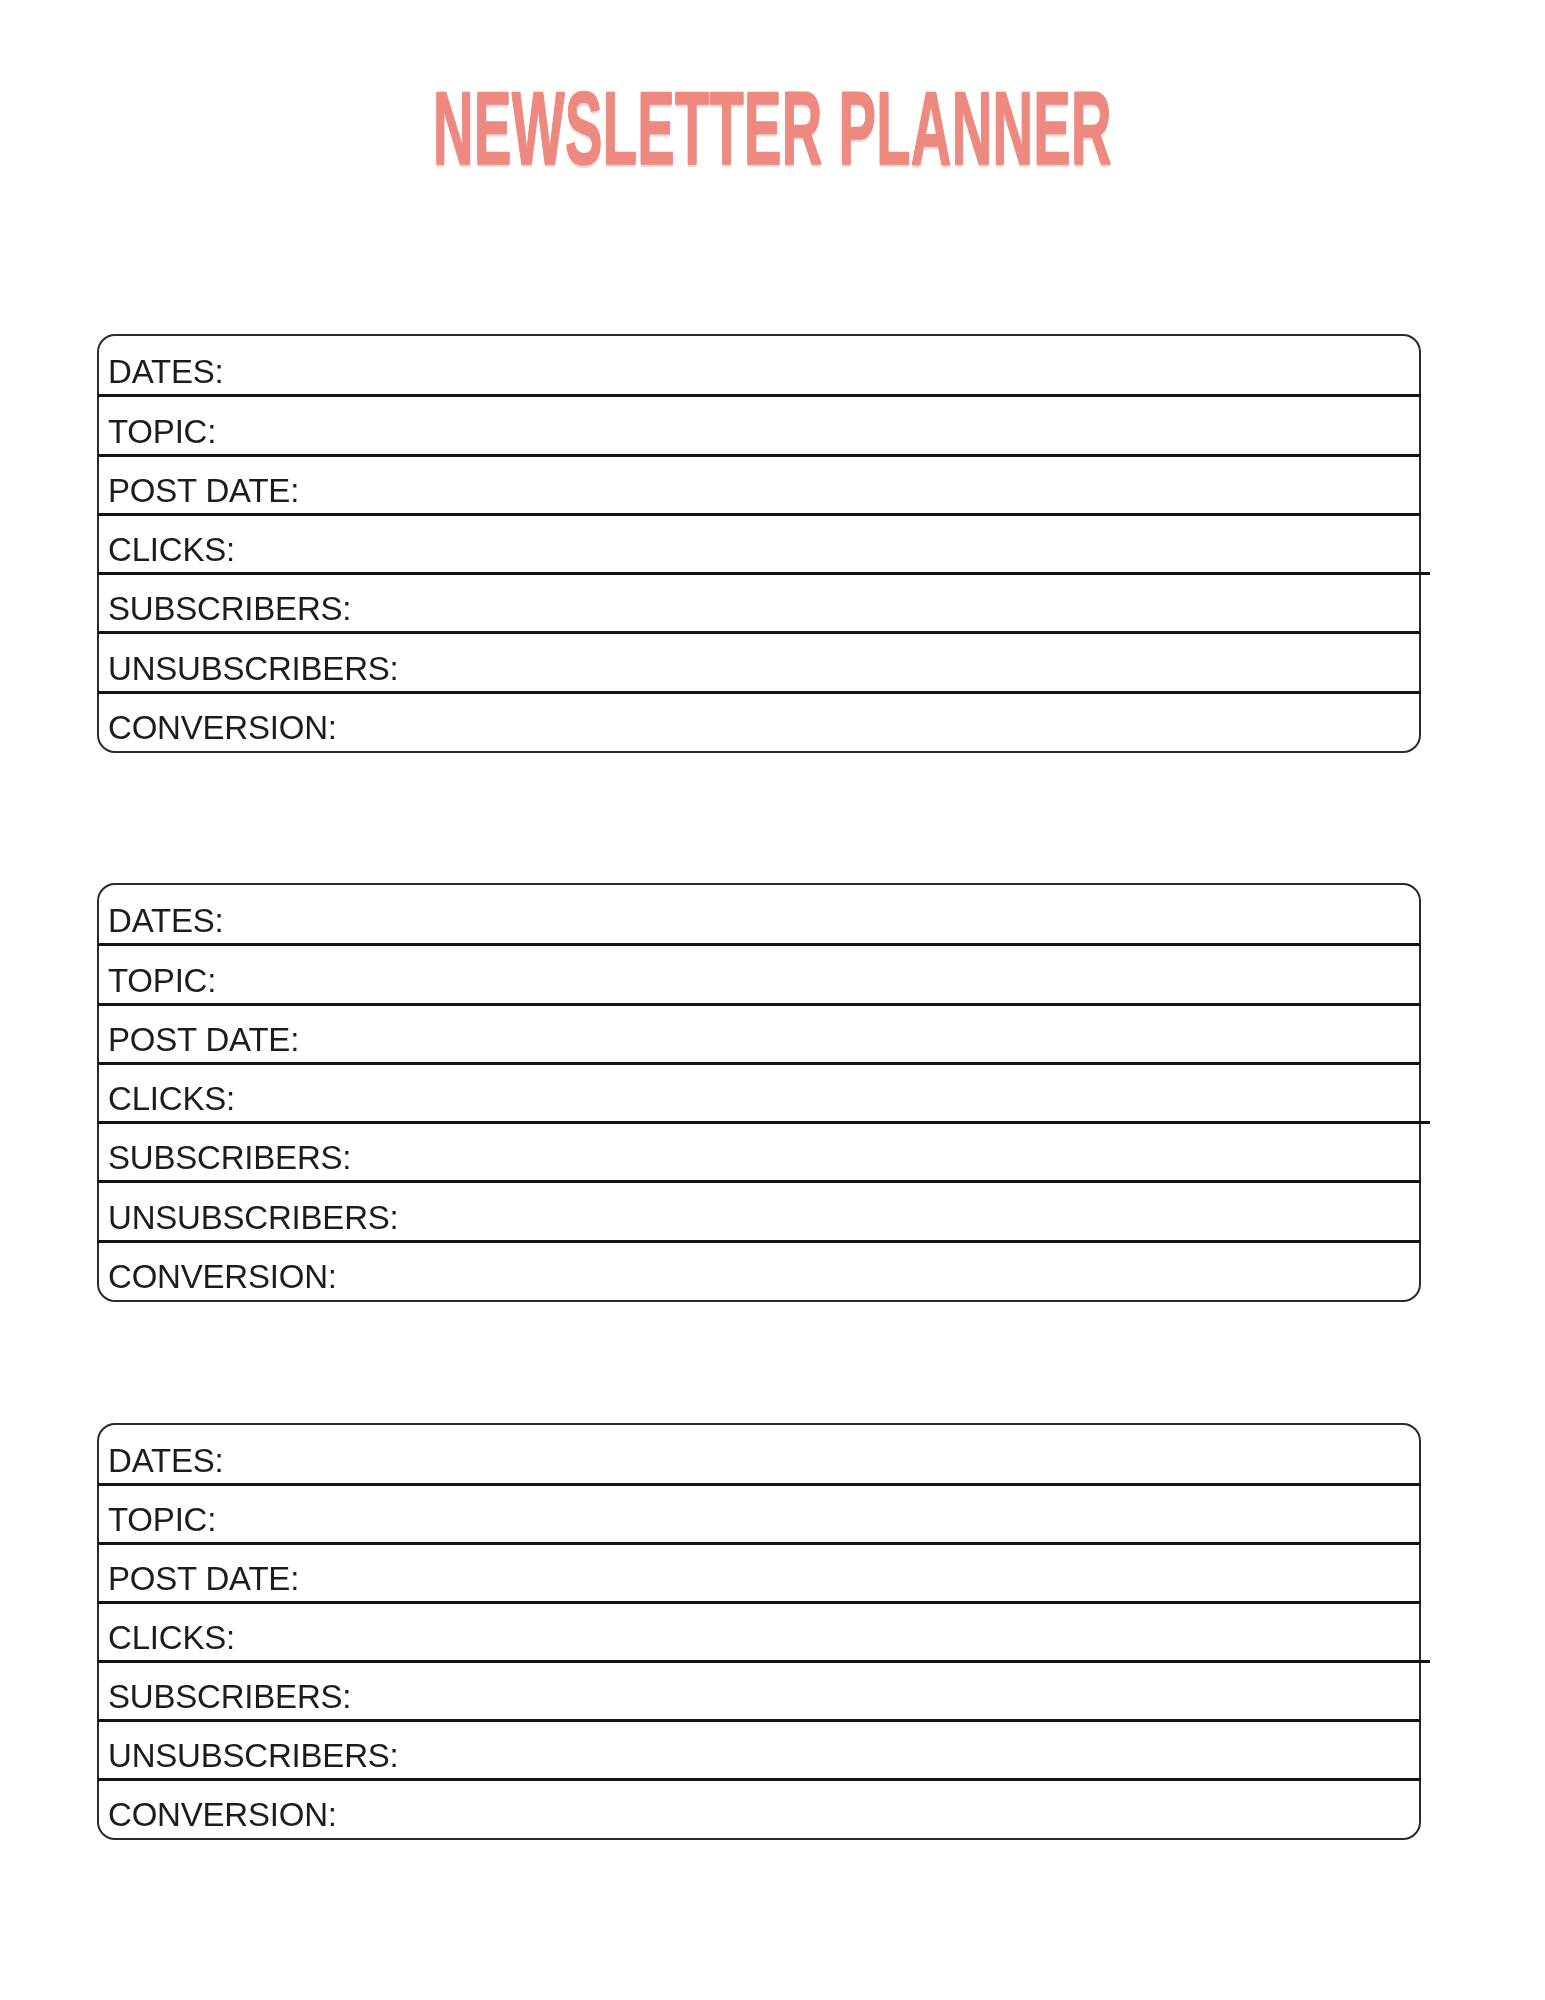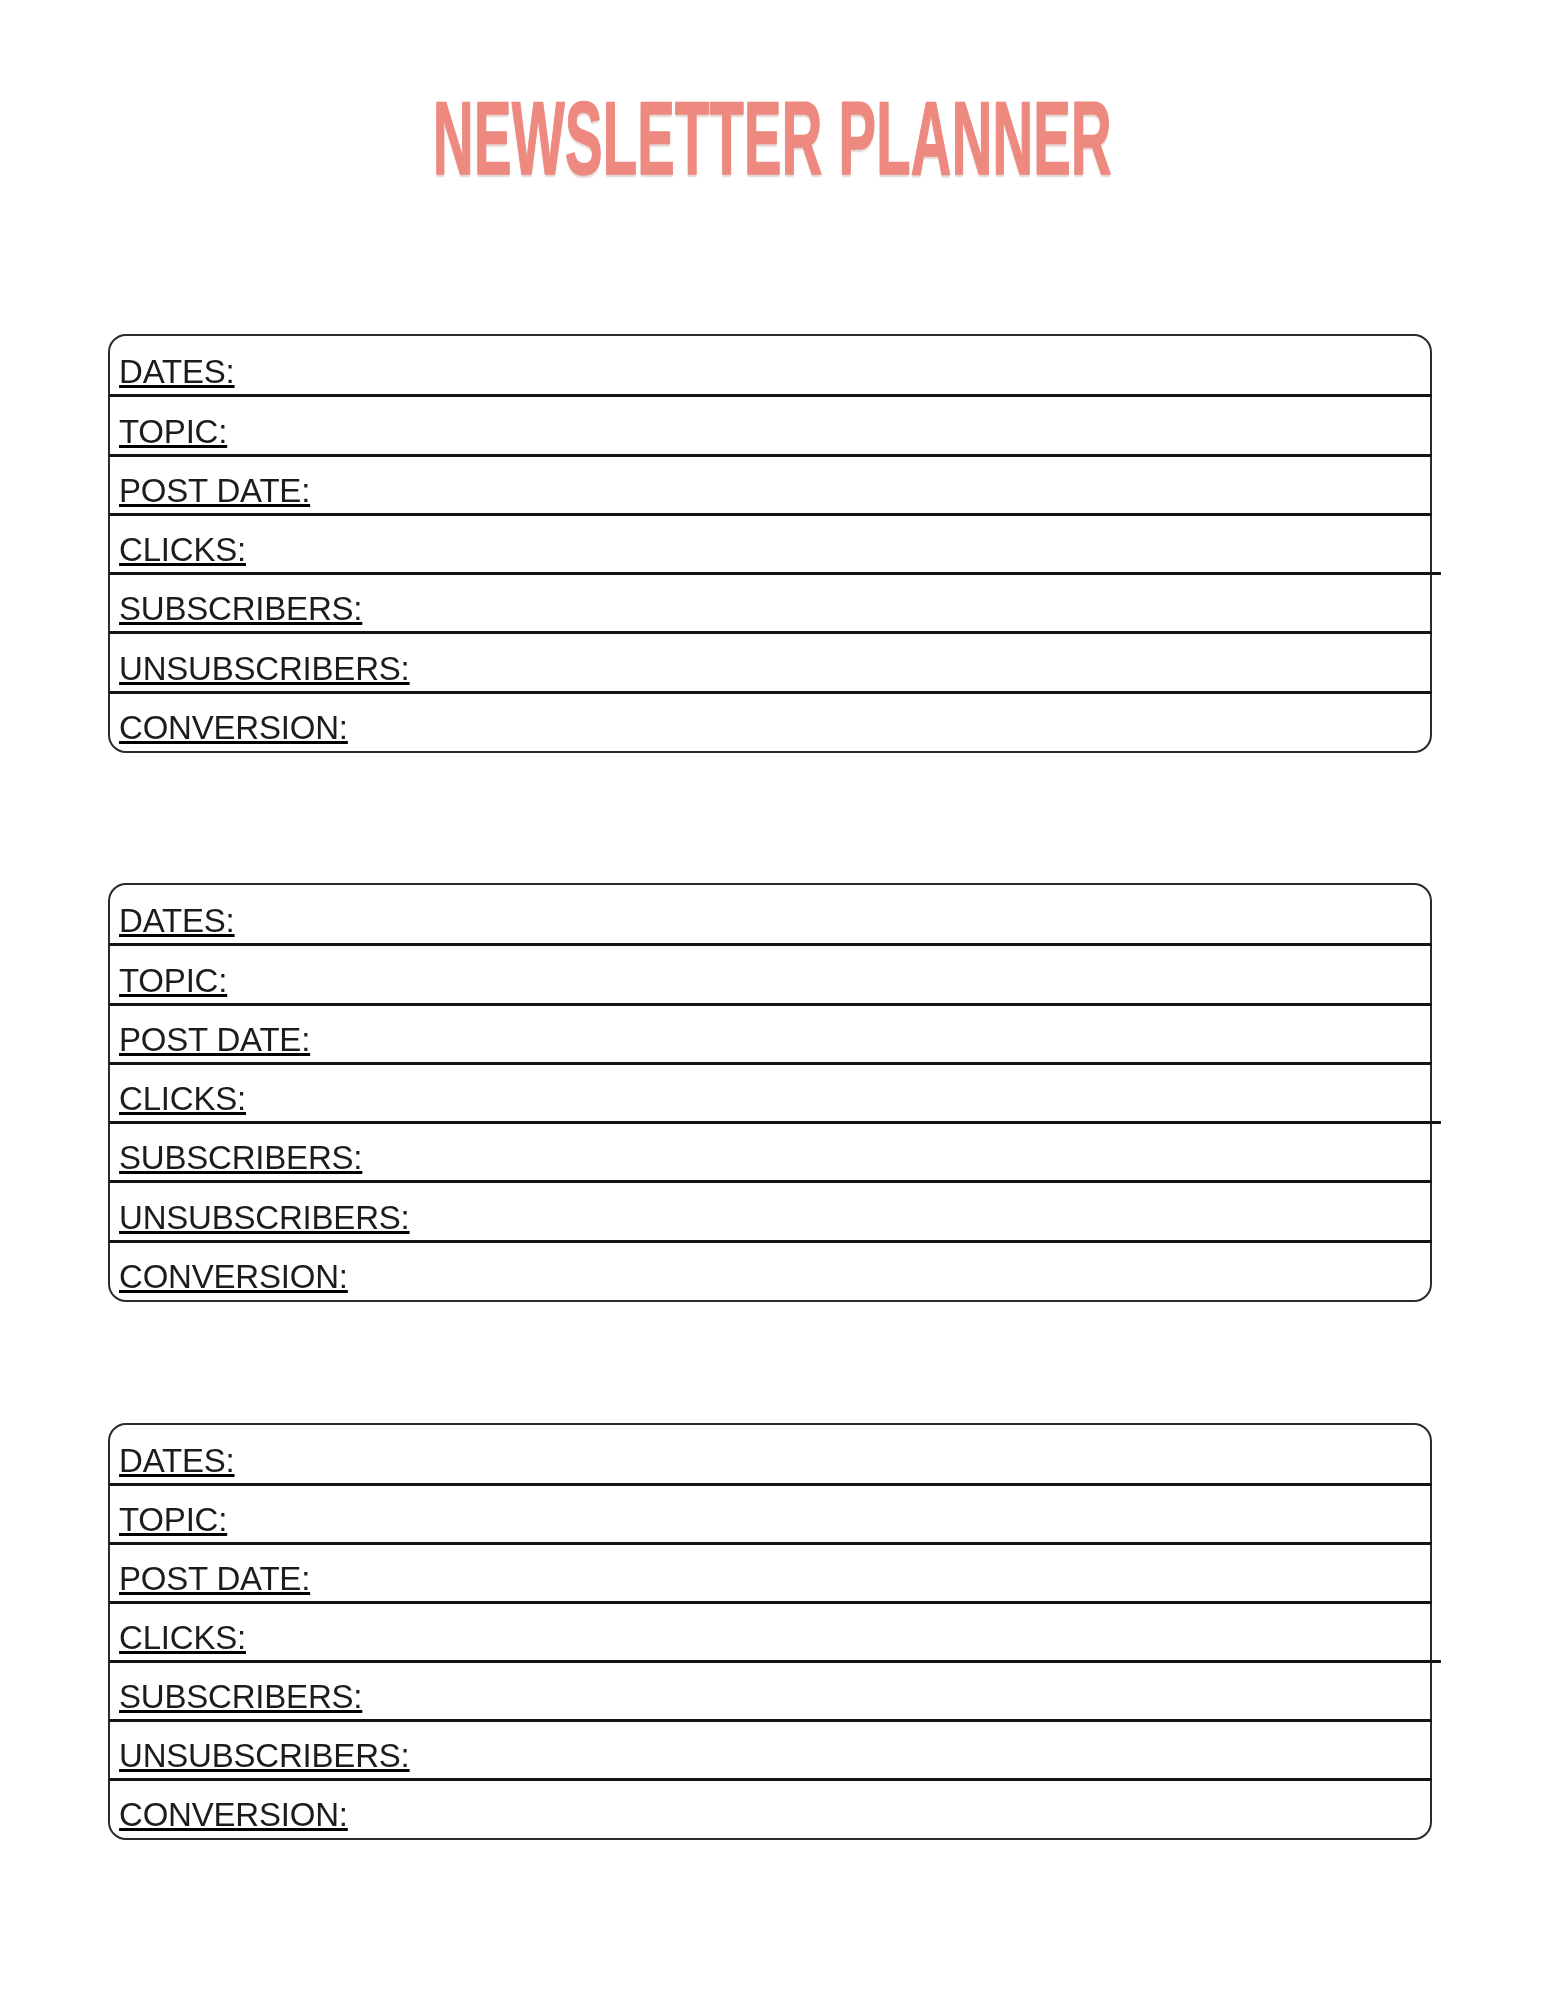--- a/index.html
+++ b/index.html
@@ -9,21 +9,21 @@
     height: 2000px;
     position: relative;
     background: #ffffff;
     overflow: hidden;
     font-family: "Liberation Sans", sans-serif;
   }
 
   
   .title-wrap {
     position: absolute;
-    top: 86px;
+    top: 76px;
     left: 0;
     width: 100%;
     text-align: center;
     white-space: nowrap;
   }
   .page-title {
     display: inline-block;
     font-weight: bold;
     font-size: 104px;
     line-height: 1;
@@ -31,29 +31,28 @@
     -webkit-text-stroke: 1.5px #ED897F;
     transform: scaleX(0.54);
     transform-origin: 50% 50%;
     text-shadow: 0 3px 2px rgba(125, 62, 56, 0.22);
     letter-spacing: 0.5px;
   }
 
   
   .section {
     position: absolute;
-    left: 108px;
+    left: 97px;
     width: 1324px;
     box-sizing: border-box;
     border: 2px solid #2b2b2b;
     border-radius: 18px;
     background: #ffffff;
     display: flex;
     flex-direction: column;
-    text-decoration: underline;
   }
   .section-1 { top: 334px;  height: 419px; }
   .section-2 { top: 883px;  height: 419px; }
   .section-3 { top: 1423px; height: 417px; }
 
   .row {
     position: relative;
     flex: 1;
     display: flex;
     align-items: flex-end;

